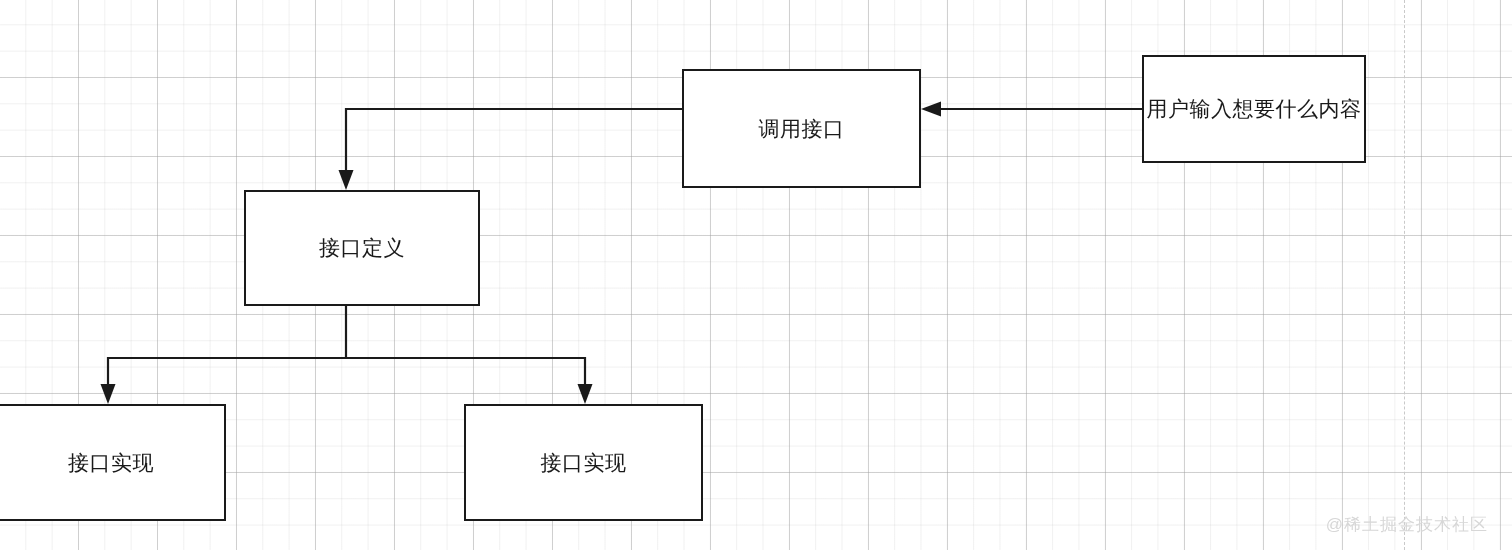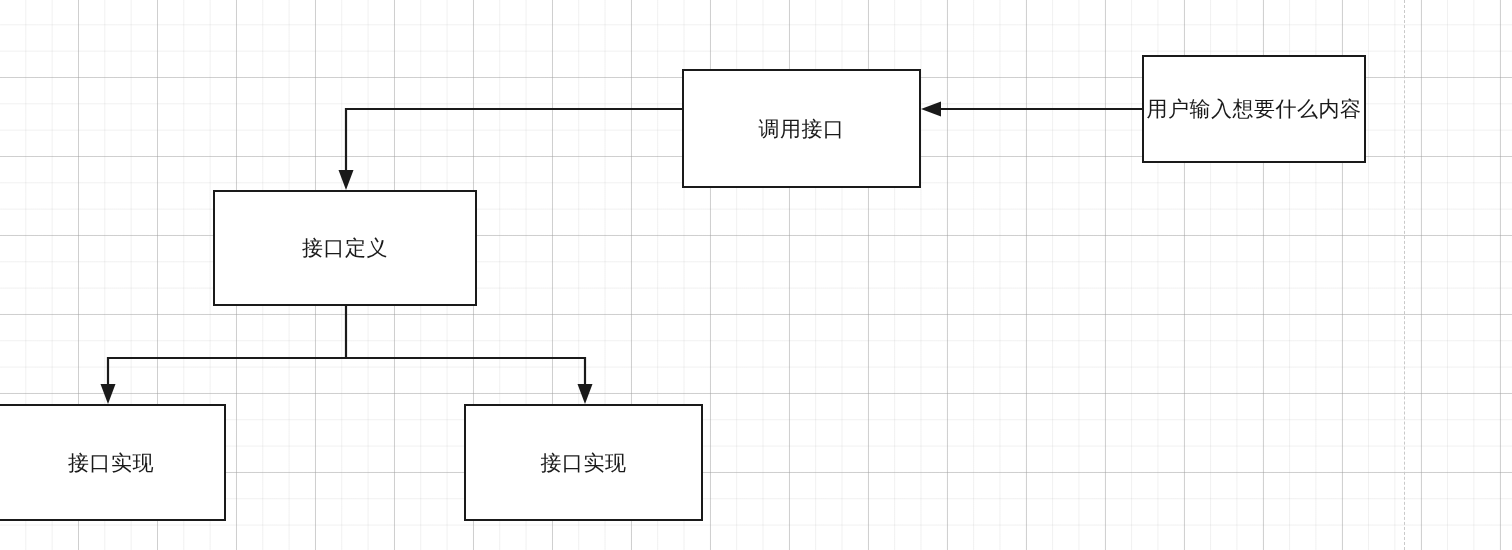--- a/index.html
+++ b/index.html
@@ -47,21 +47,21 @@
     color: #1a1a1a;
     font-size: 21px;
     line-height: 1.1;
     letter-spacing: 0.5px;
     white-space: nowrap;
     z-index: 2;
   }
 
   #node-call-api    { left: 682px;  top: 49px;  width: 239px; height: 119px; margin-top: 20px; }
   #node-user-input  { left: 1142px; top: 55px;  width: 224px; height: 108px; }
-  #node-iface-def   { left: 213px;  top: 190px; width: 264px; height: 116px; }
+  #node-iface-def   { left: 244px;  top: 190px; width: 236px; height: 116px; }
   #node-impl-left   { left: -62px;  top: 404px; width: 288px; height: 117px; }
   #node-impl-right  { left: 464px;  top: 404px; width: 239px; height: 117px; }
 
   #node-impl-left .node-label { padding-left: 58px; }
 
   .connectors {
     position: absolute;
     left: 0;
     top: 0;
     width: 1512px;
@@ -129,14 +129,15 @@
   </div>
 
   <div class="node" id="node-impl-left">
     <span class="node-label">接口实现</span>
   </div>
 
   <div class="node" id="node-impl-right">
     <span class="node-label">接口实现</span>
   </div>
 
+  <div class="watermark">@稀土掘金技术社区</div>
 
 </div>
 
 </body></html>

